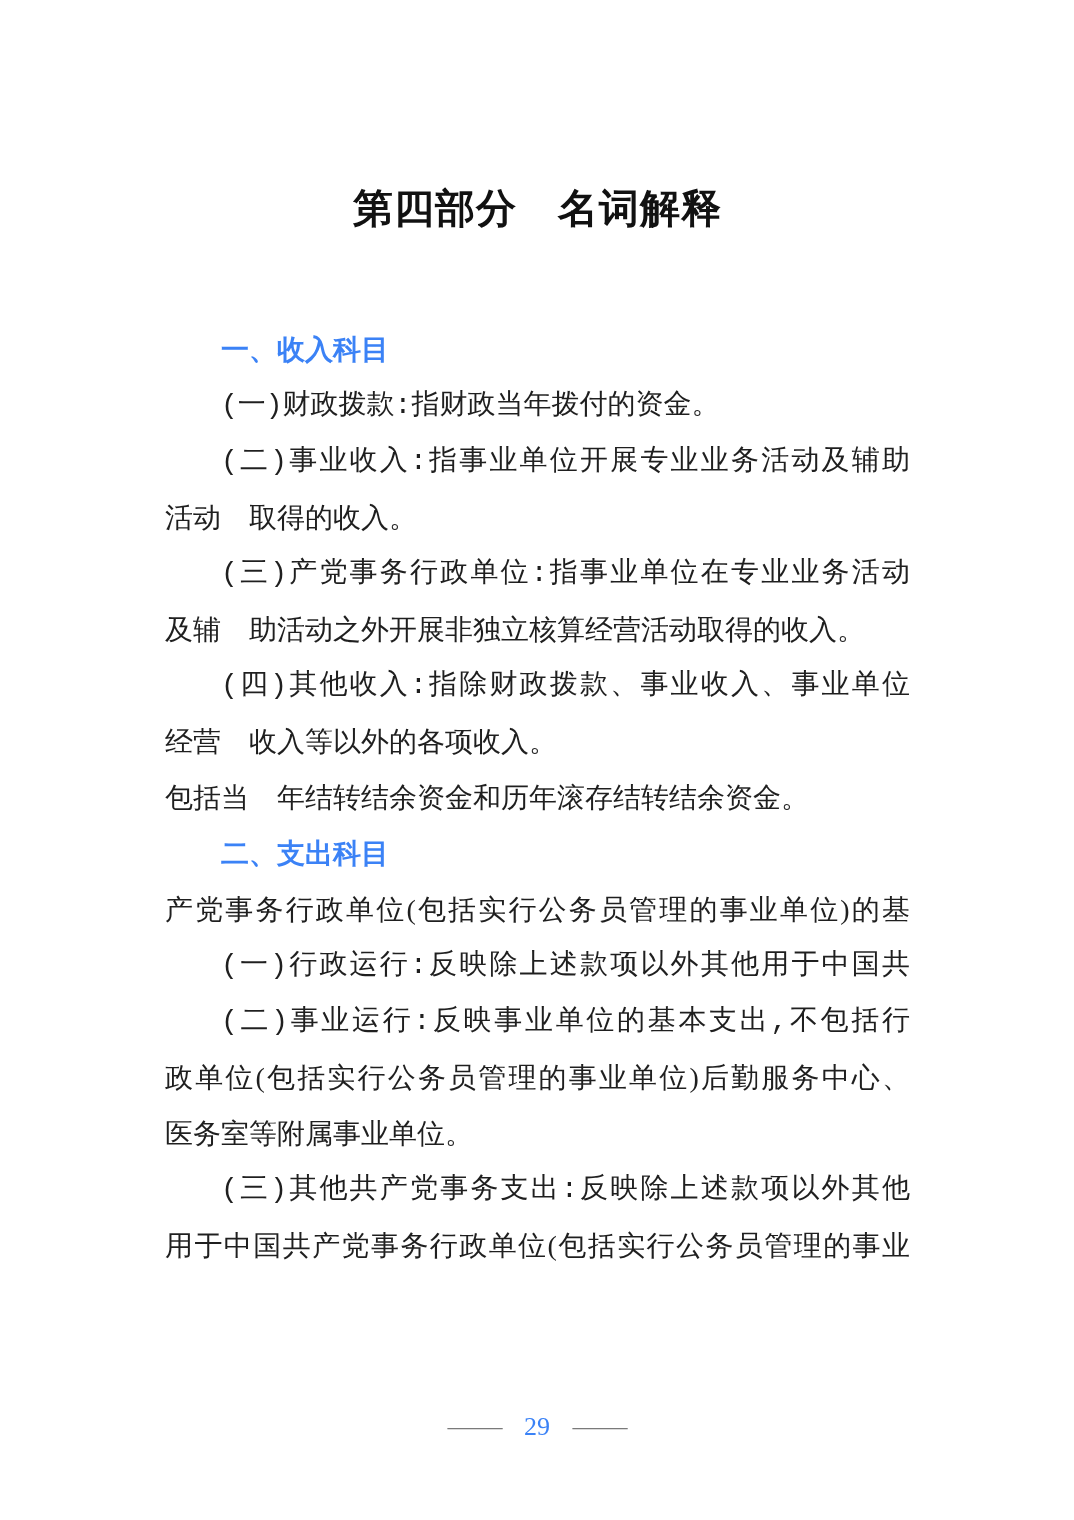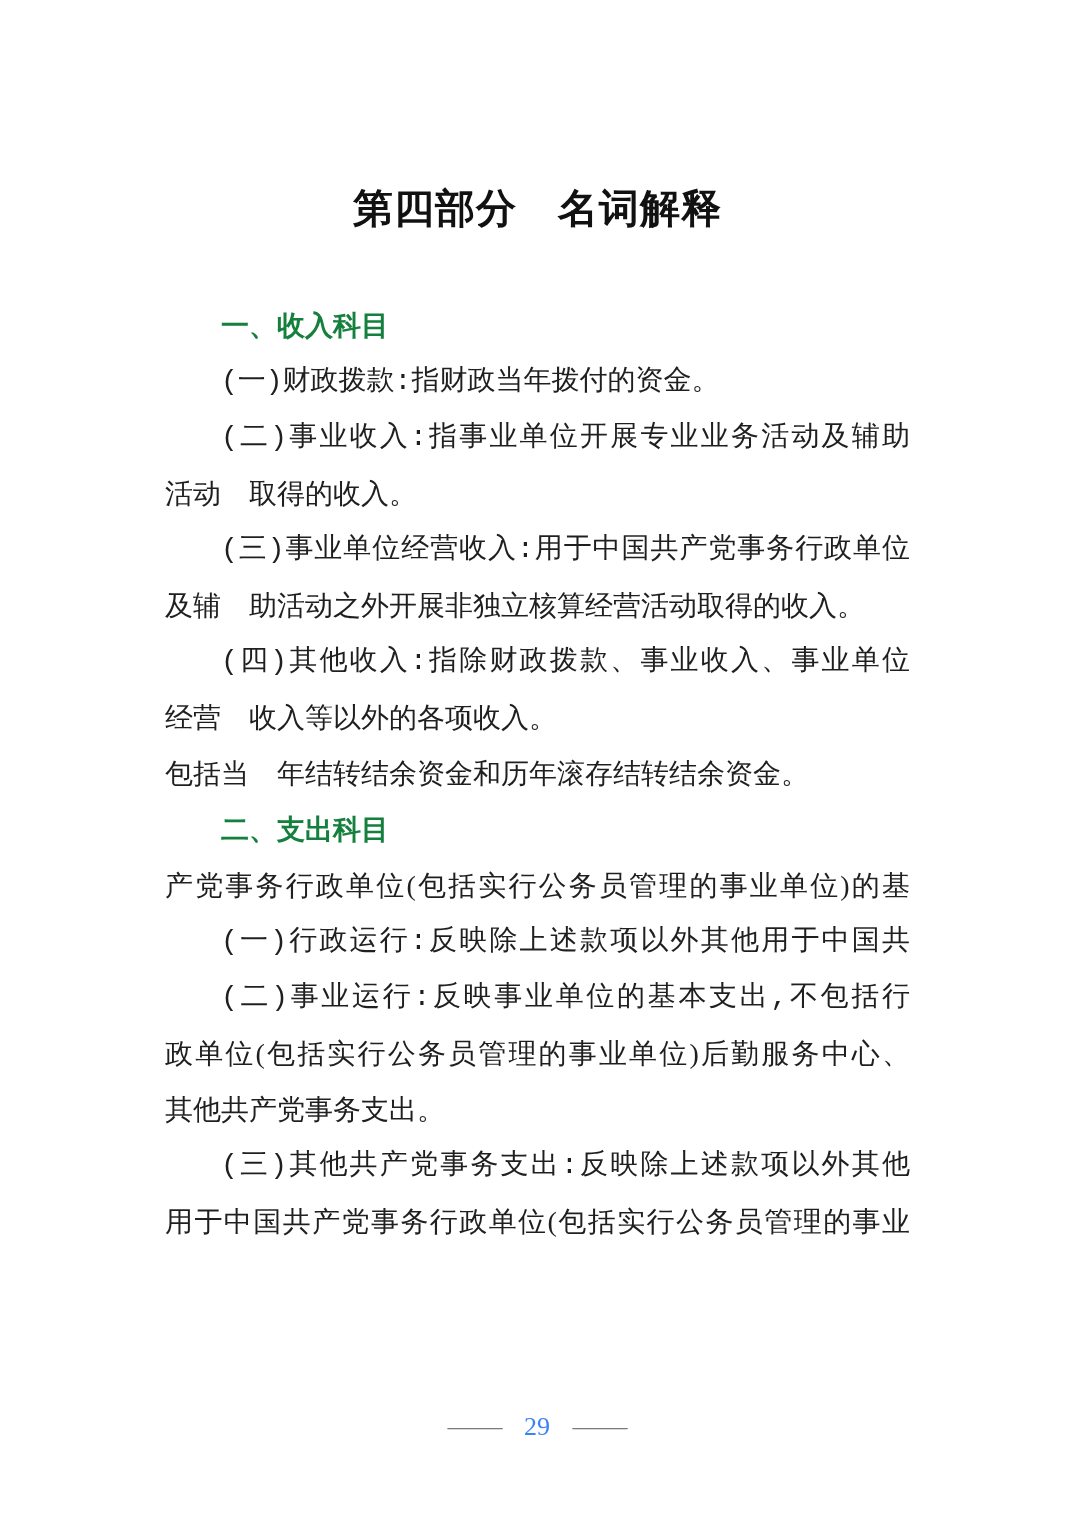--- a/index.html
+++ b/index.html
@@ -16,34 +16,34 @@
     font-family: "Liberation Serif", "DejaVu Serif", serif;
     color: #1f1f1f;
   }
   .content {
     position: absolute;
     top: 185px;
     left: 165px;
     width: 745px;
   }
   .title {
-    margin: 0 0 65px 0;
+    margin: 0 0 89px 0;
     font-size: 40px;
     font-weight: bold;
     line-height: 48px;
     text-align: center;
     letter-spacing: 1px;
     color: #111111;
   }
   .heading {
     font-size: 28px;
     font-weight: bold;
     line-height: 56px;
     text-indent: 56px;
-    color: #15803d;
+    color: #3b82f6;
     white-space: nowrap;
   }
   .line {
     font-size: 28px;
     line-height: 56px;
     color: #1f1f1f;
   }
   .line.indent {
     text-indent: 56px;
     font-family: Liberation Mono, monospace;
@@ -78,31 +78,31 @@
 <body>
 
 <div class="page">
   <div class="content">
     <h1 class="title">第四部分　名词解释</h1>
     <main id="doc-body">
         <div class="heading">一、收入科目</div>
         <div class="line indent">(一)财政拨款:指财政当年拨付的资金。</div>
         <div class="line indent fill">(二)事业收入:指事业单位开展专业业务活动及辅助</div>
         <div class="line">活动　取得的收入。</div>
-        <div class="line indent fill">(三)事业单位经营收入:用于中国共产党事务行政单位</div>
+        <div class="line indent fill">(三)产党事务行政单位:指事业单位在专业业务活动</div>
         <div class="line">及辅　助活动之外开展非独立核算经营活动取得的收入。</div>
         <div class="line indent fill">(四)其他收入:指除财政拨款、事业收入、事业单位</div>
         <div class="line">经营　收入等以外的各项收入。</div>
         <div class="line">包括当　年结转结余资金和历年滚存结转结余资金。</div>
         <div class="heading">二、支出科目</div>
         <div class="line fill">产党事务行政单位(包括实行公务员管理的事业单位)的基</div>
         <div class="line indent fill">(一)行政运行:反映除上述款项以外其他用于中国共</div>
         <div class="line indent fill">(二)事业运行:反映事业单位的基本支出,不包括行</div>
         <div class="line fill">政单位(包括实行公务员管理的事业单位)后勤服务中心、</div>
-        <div class="line">其他共产党事务支出。</div>
+        <div class="line">医务室等附属事业单位。</div>
         <div class="line indent fill">(三)其他共产党事务支出:反映除上述款项以外其他</div>
         <div class="line fill">用于中国共产党事务行政单位(包括实行公务员管理的事业</div>
       </main>
   </div>
   <div class="footer">
     <span class="dash">—</span>
     <span class="pn">29</span>
     <span class="dash">—</span>
   </div>
 </div>

